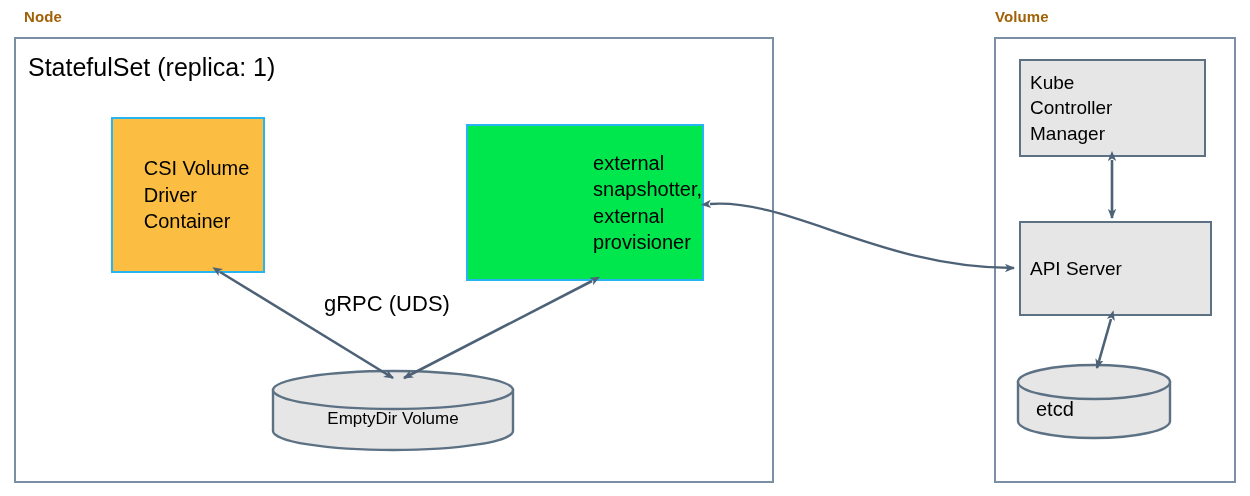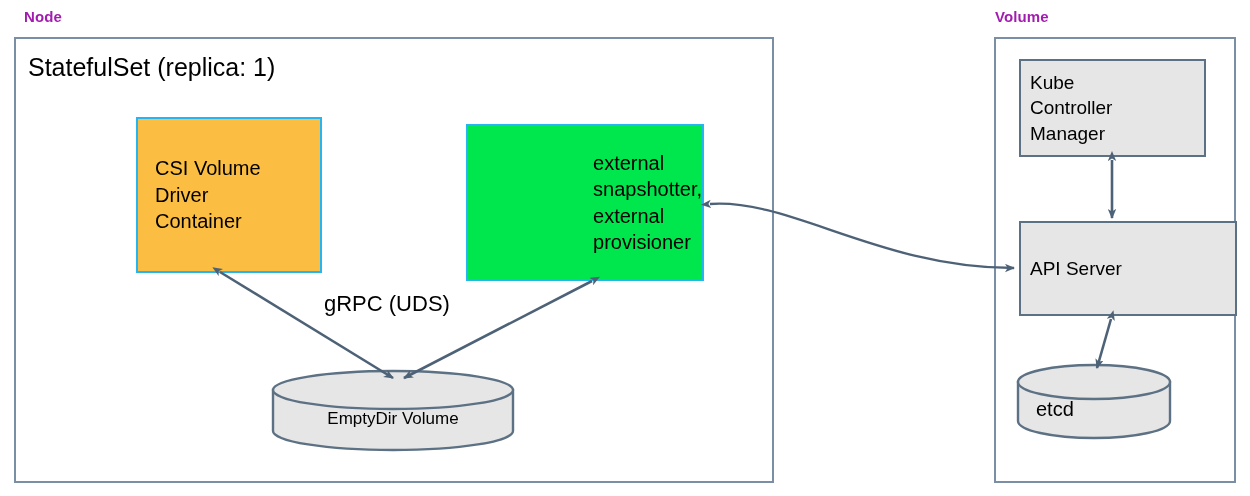--- a/index.html
+++ b/index.html
@@ -12,21 +12,21 @@
     width: 1250px;
     height: 496px;
     background: #ffffff;
     font-family: "Liberation Sans", sans-serif;
     overflow: hidden;
   }
   .group-label {
     position: absolute;
     font-weight: bold;
     font-size: 15px;
-    color: #a21caf;
+    color: #a16207;
     letter-spacing: 0.1px;
     white-space: nowrap;
   }
   .group-box {
     position: absolute;
     border: 2px solid #7a8fa6;
     background: transparent;
     box-sizing: border-box;
   }
   .title-text {
@@ -99,40 +99,40 @@
   <div class="group-label" style="left:24px; top:8px;">Node</div>
 
   <div class="group-label" style="left:995px; top:8px;">Volume</div>
 
   <div class="group-box" style="left:14px; top:37px; width:760px; height:446px;"></div>
 
   <div class="group-box" style="left:994px; top:37px; width:242px; height:446px;"></div>
 
   <div class="title-text" style="left:28px; top:55px;">StatefulSet (replica: 1)</div>
 
-  <div class="node-box box-orange" style="left:136px; top:117px; width:186px; height:156px;">
+  <div class="node-box box-orange" style="left:111px; top:117px; width:154px; height:156px;align-items:center;">
     <div class="box-text">CSI Volume
 Driver
 Container</div>
   </div>
 
   <div class="node-box box-green" style="left:466px; top:124px; width:238px; height:157px;">
     <div class="box-text">external
 snapshotter,
 external
 provisioner</div>
   </div>
 
   <div class="node-box box-gray" style="left:1019px; top:59px; width:187px; height:98px;">
     <div class="box-text">Kube
 Controller
 Manager</div>
   </div>
 
-  <div class="node-box box-gray" style="left:1019px; top:221px; width:218px; height:95px;">
+  <div class="node-box box-gray" style="left:1019px; top:221px; width:193px; height:95px;">
     <div class="box-text">API Server</div>
   </div>
 
   <svg class="layer" viewBox="0 0 1250 496" xmlns="http://www.w3.org/2000/svg">
     <defs>
       <marker id="arrowEnd" markerWidth="12" markerHeight="12" refX="9" refY="4.2" orient="auto" markerUnits="userSpaceOnUse">
         <path d="M0,0 L10,4.2 L0,8.4 L2.6,4.2 Z" fill="#4e6277"></path>
       </marker>
       <marker id="arrowStart" markerWidth="12" markerHeight="12" refX="1" refY="4.2" orient="auto-start-reverse" markerUnits="userSpaceOnUse">
         <path d="M0,0 L10,4.2 L0,8.4 L2.6,4.2 Z" fill="#4e6277"></path>

